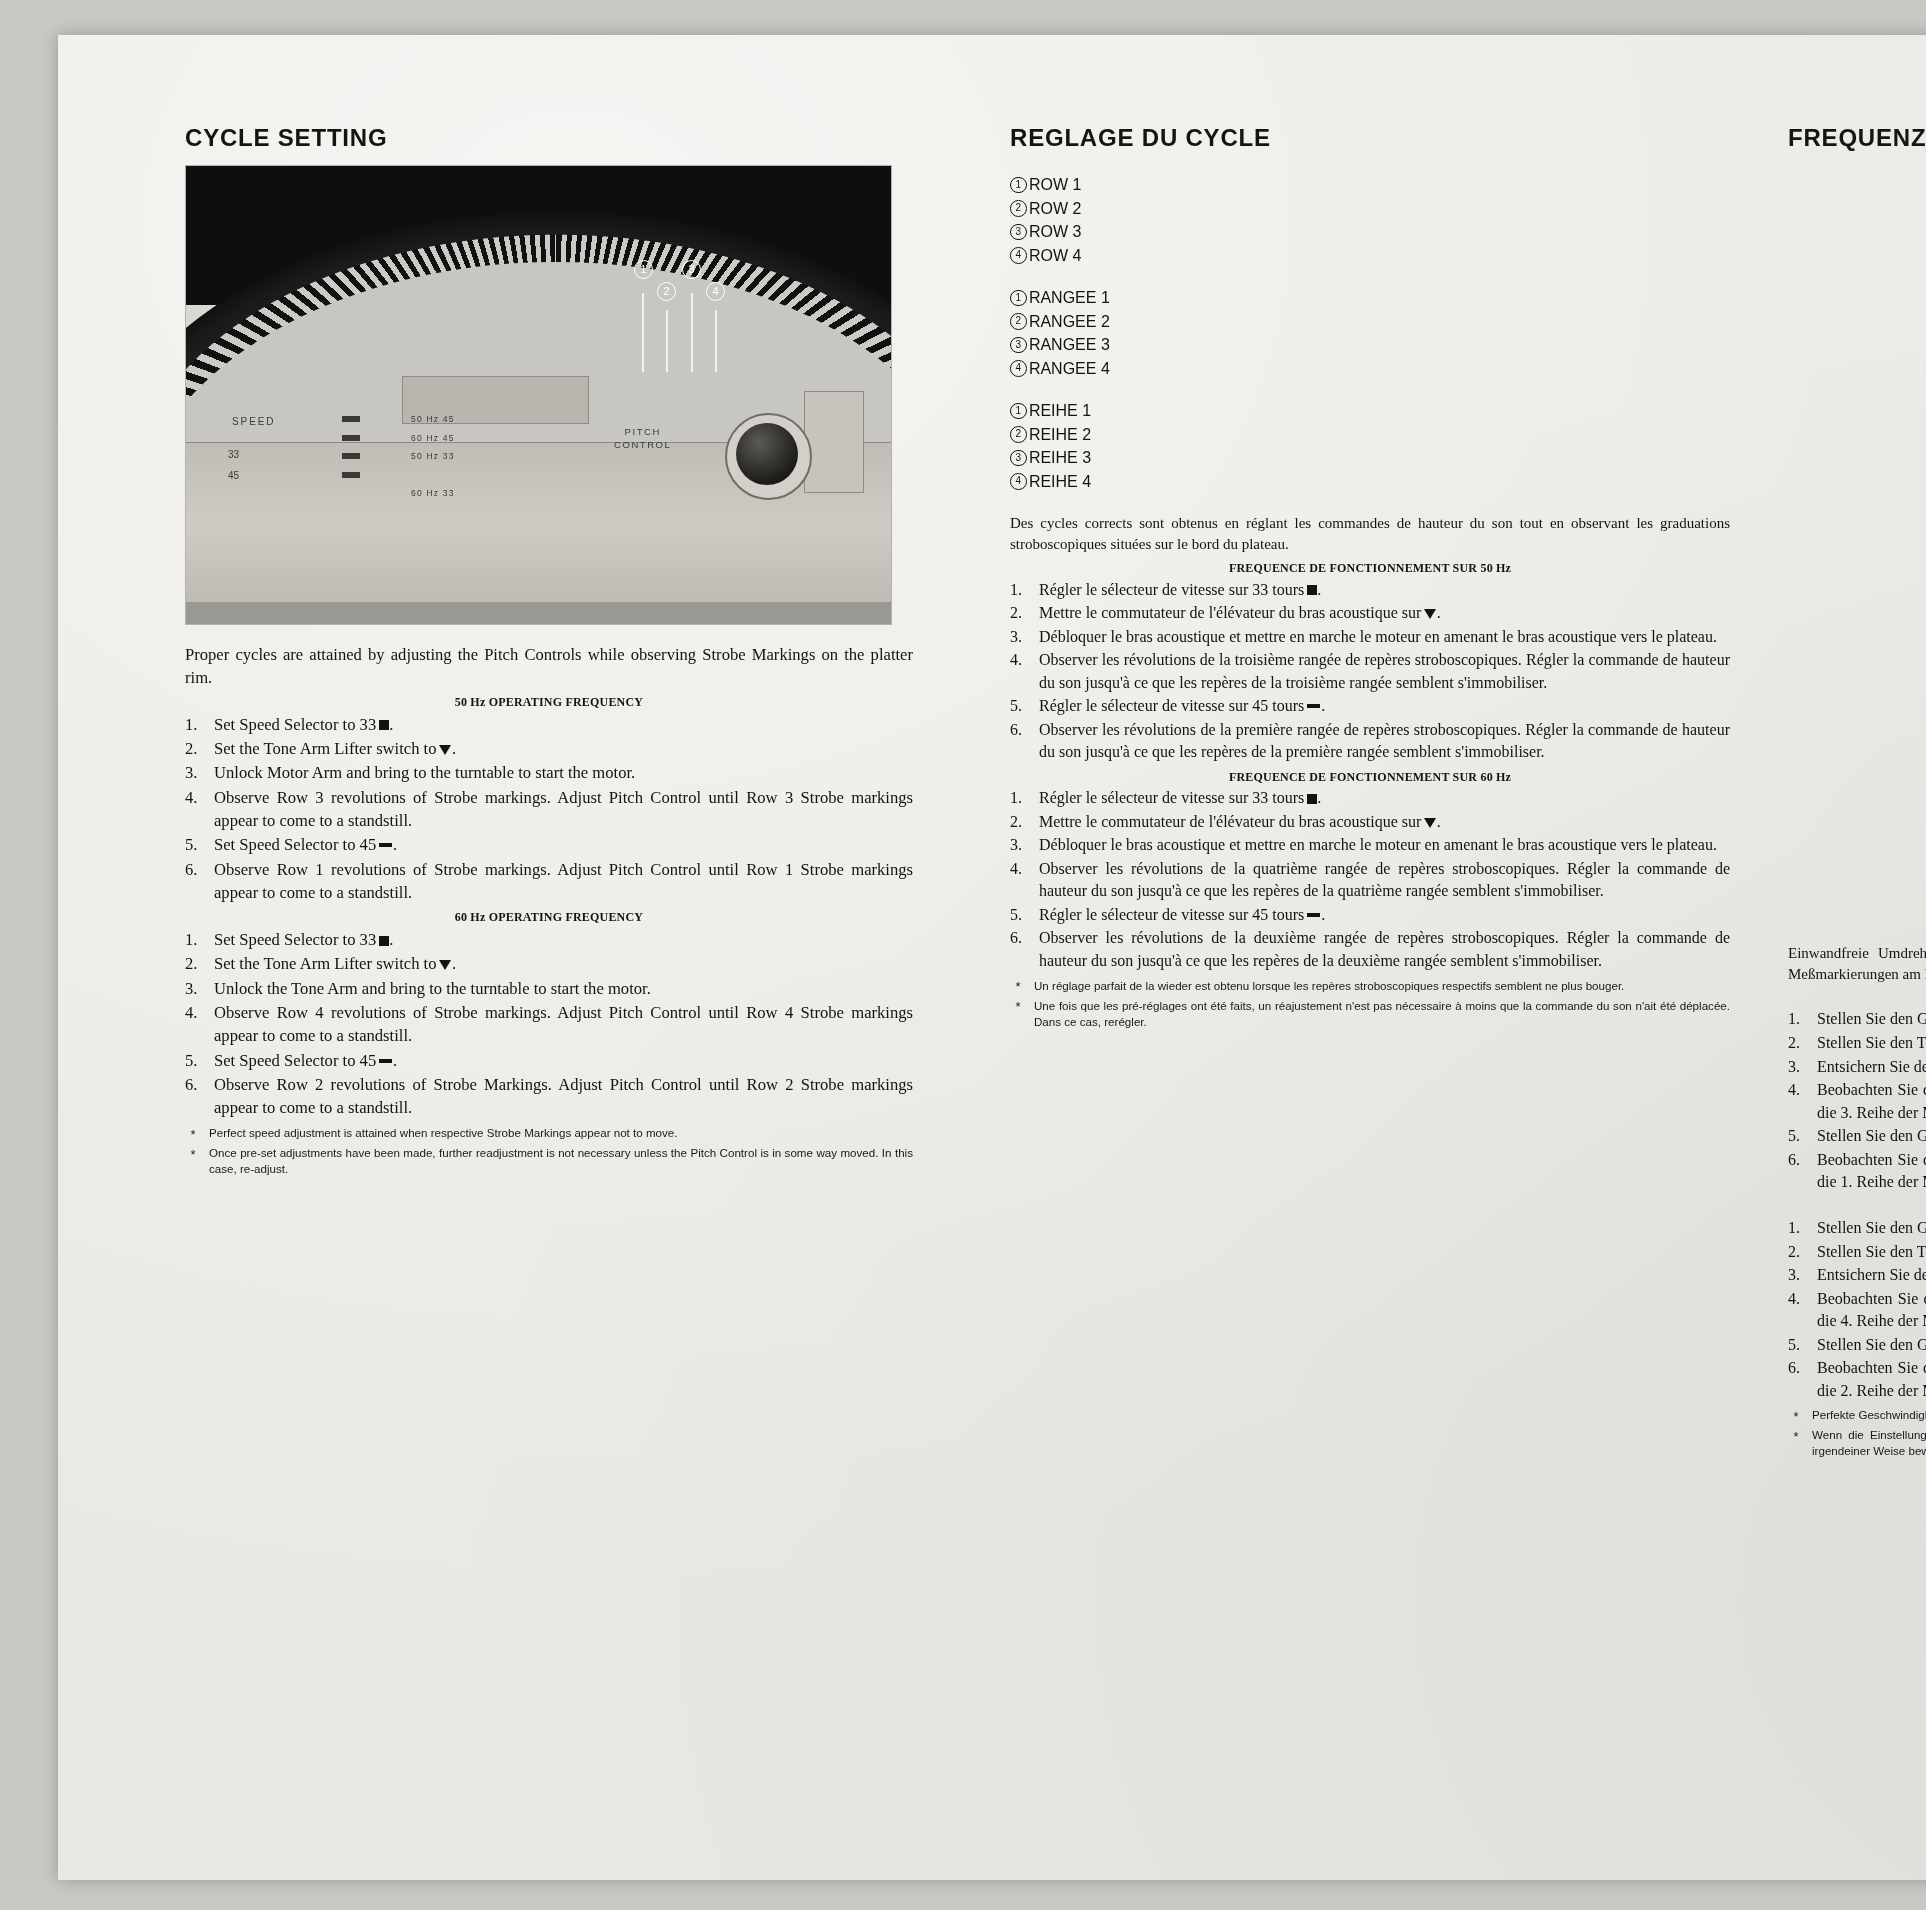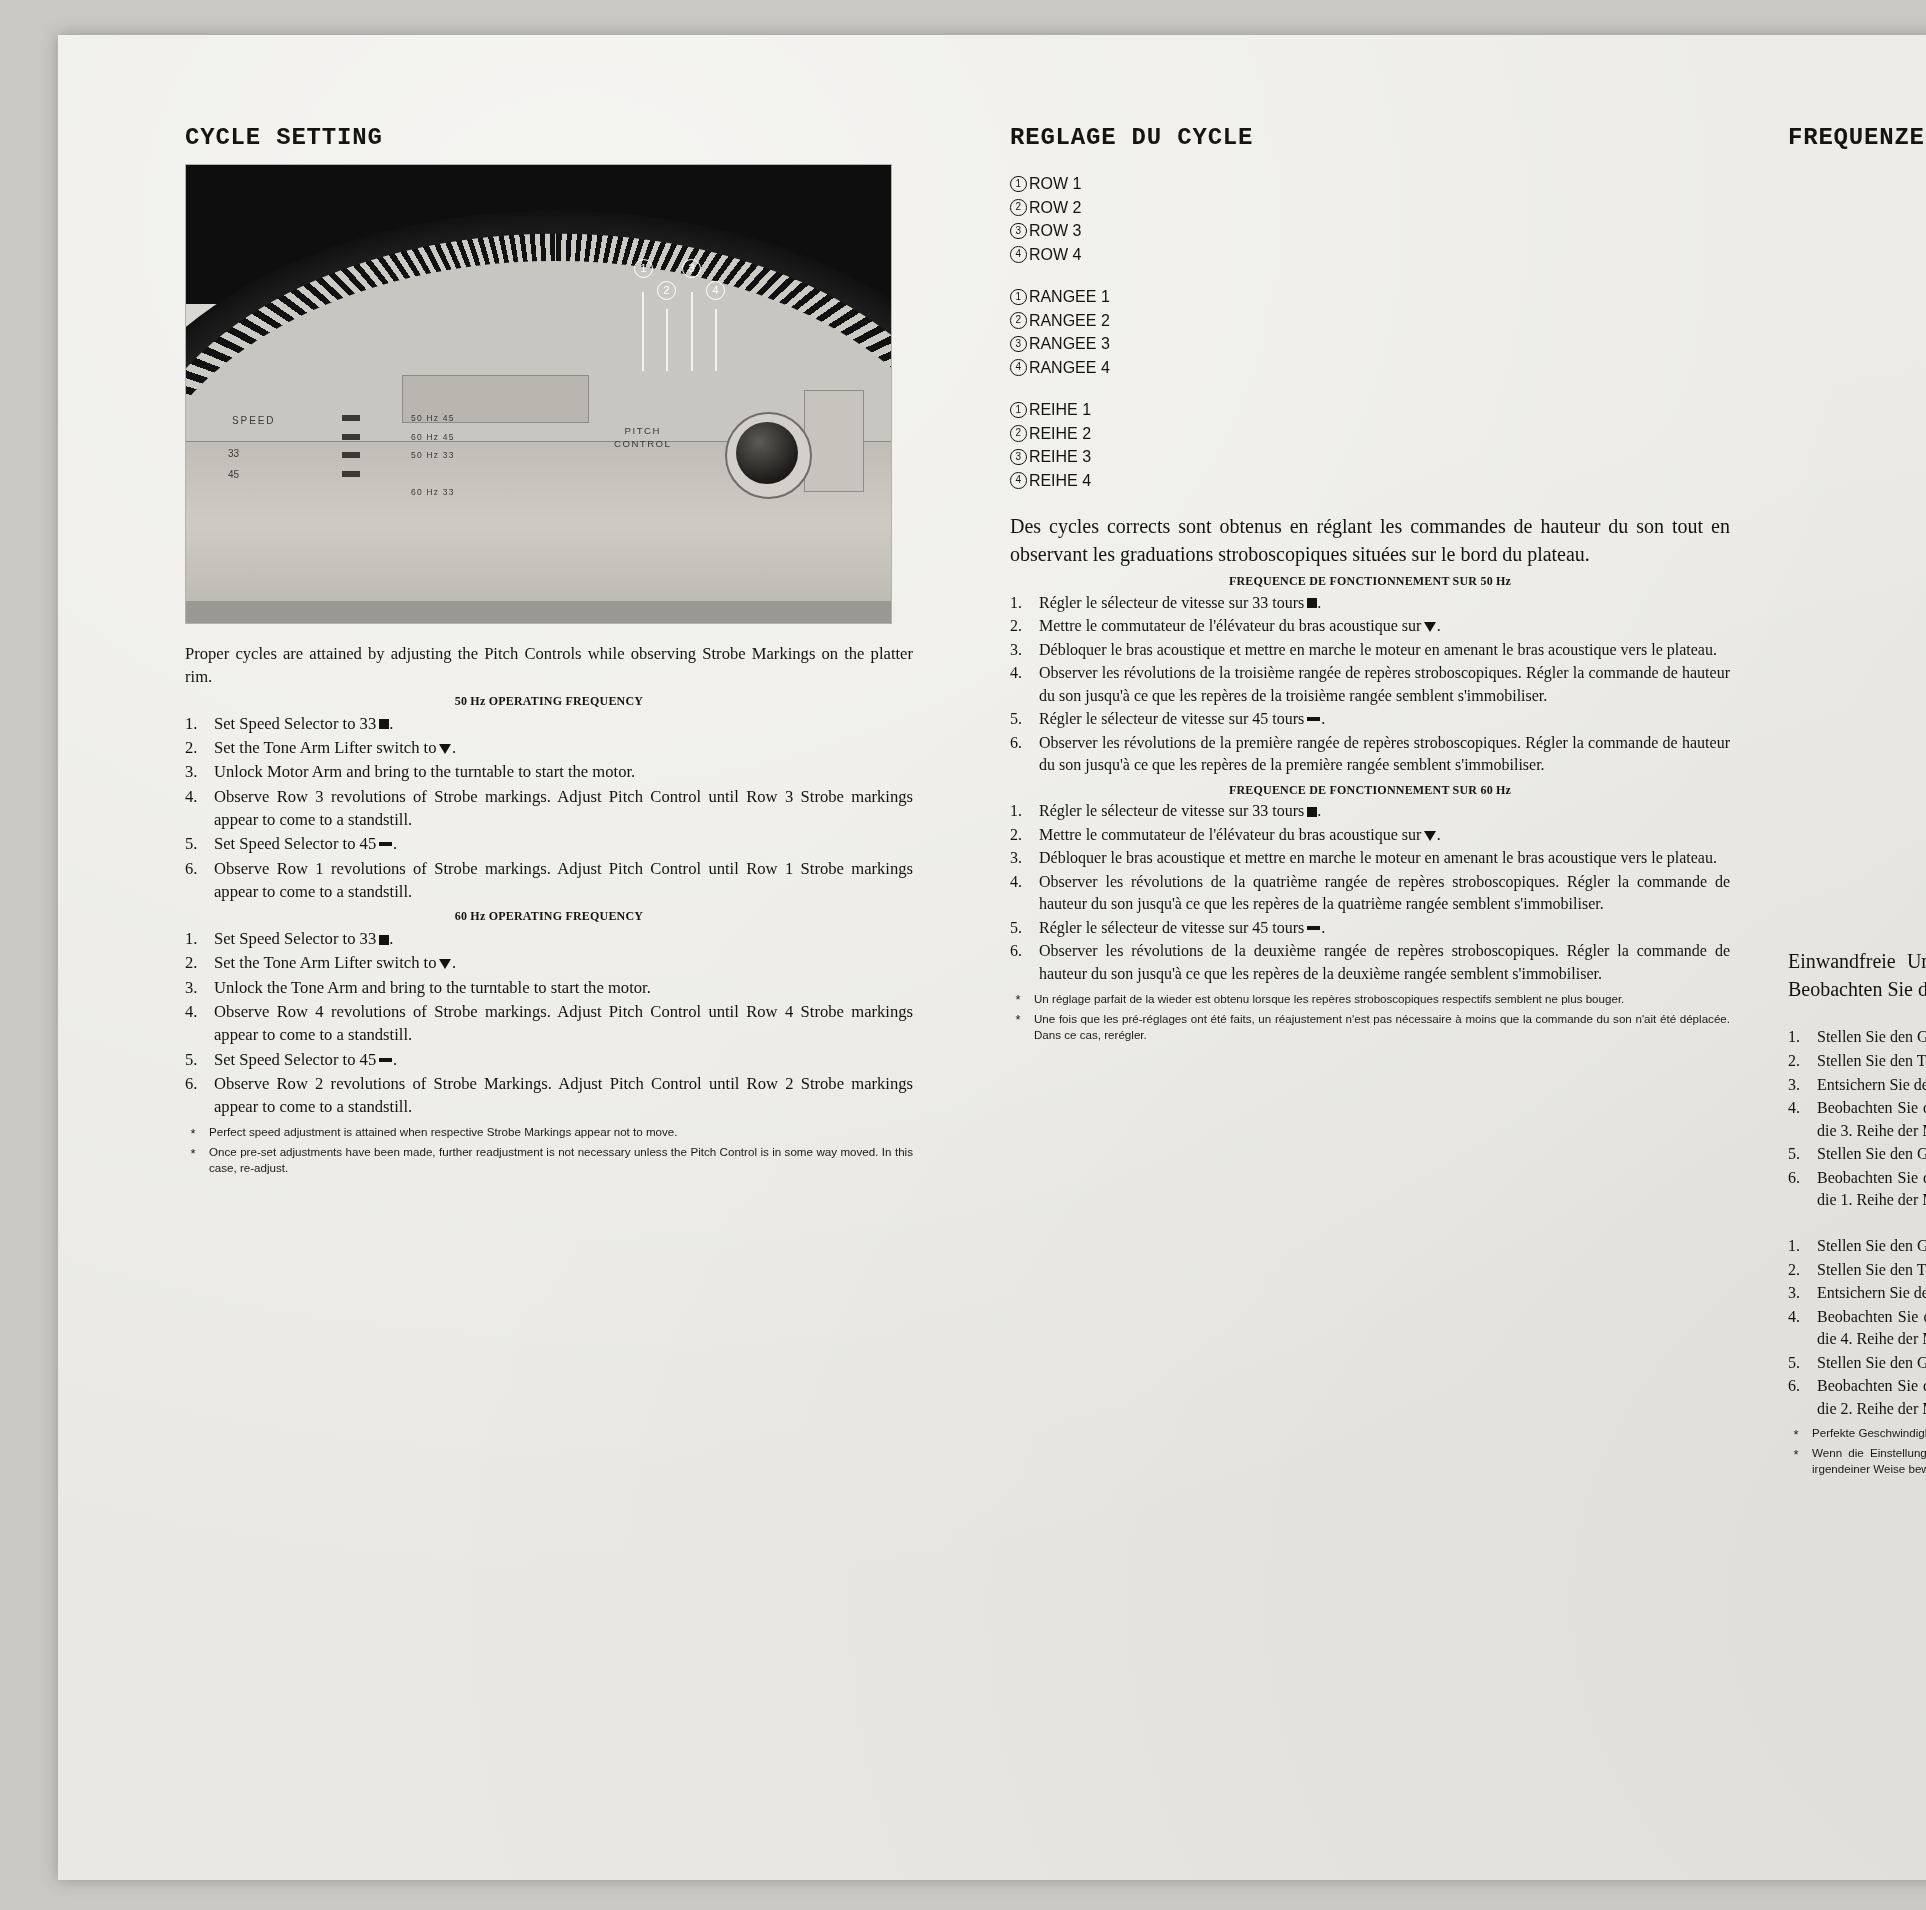--- a/index.html
+++ b/index.html
@@ -40,21 +40,21 @@
   }
   .col {
     position: absolute;
     top: 89px;
   }
   .col-en { left: 127px;  width: 728px; }
   .col-fr { left: 952px; width: 720px; }
   .col-de { left: 1730px; width: 732px; }
 
   h1.heading {
-    font-family: Liberation Mono, monospace;
+    font-family: Liberation Sans, sans-serif;
     font-weight: bold;
     font-size: 24px;
     letter-spacing: 0.8px;
     margin: 0 0 13px 0;
     color: #15140f;
   }
   .heading-fr, .heading-de { letter-spacing: 0.6px; }
 
   
   .photo {
@@ -184,21 +184,21 @@
   }
 
   
   .intro {
     font-size: 16.6px;
     line-height: 1.40;
     text-align: justify;
     color: #14130f;
     margin-bottom: 6.2px;
   }
-  .col-fr .intro, .col-de .intro { font-size: 20px; }
+  .col-fr .intro, .col-de .intro { font-size: 15px; }
   .sub {
     font-weight: bold;
     font-size: 12px;
     margin: 6.2px 0 2.3px 0;
     color: #14130f;
     letter-spacing: 0.2px;
     text-align: center;
   }
   ol.steps {
     list-style: none;

